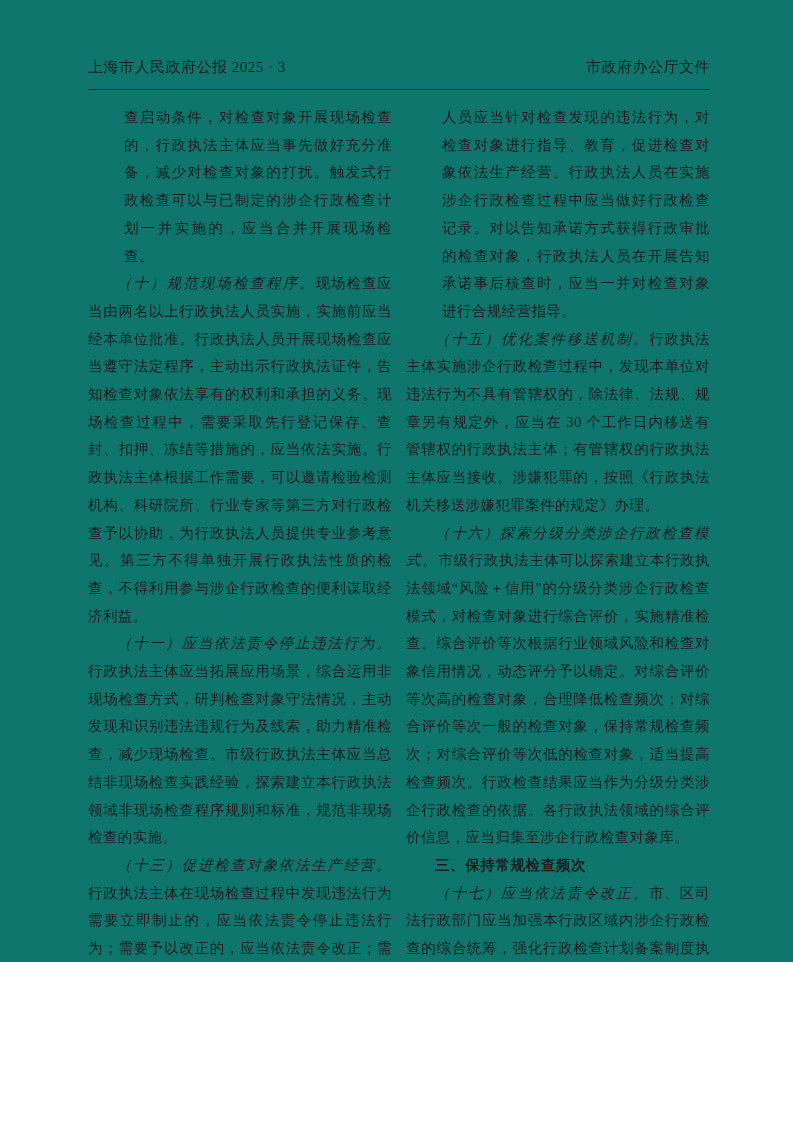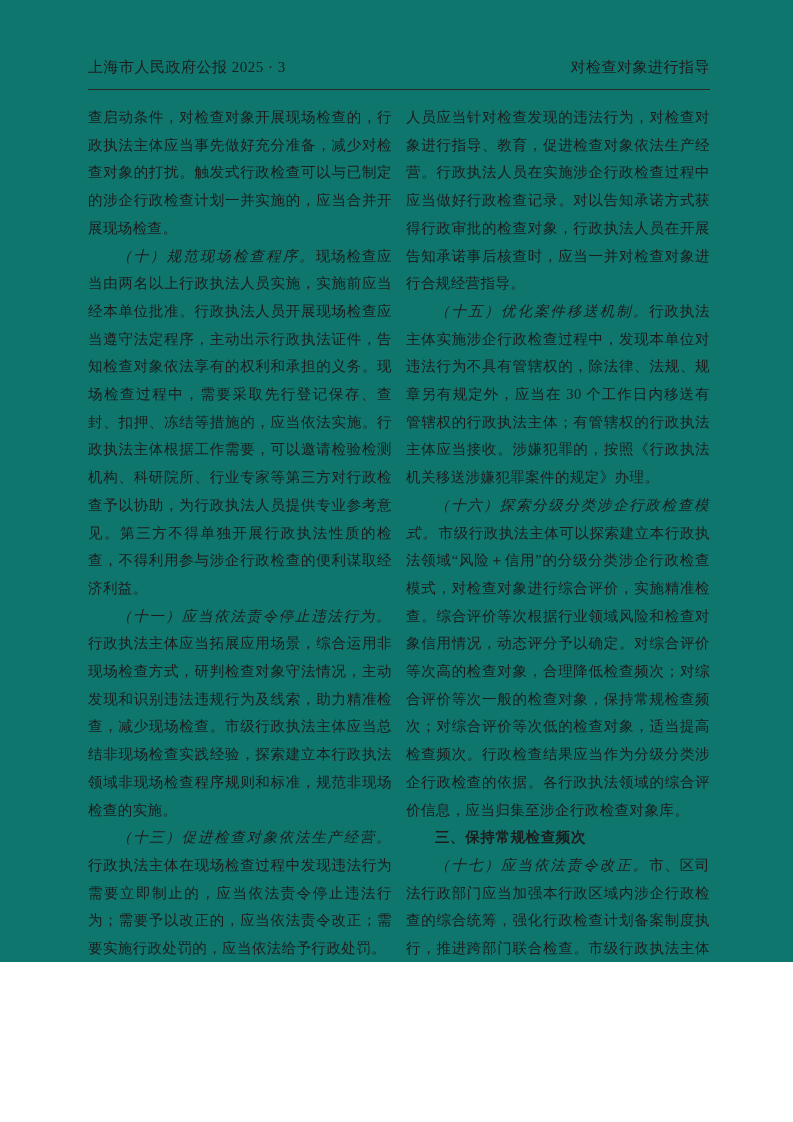--- a/index.html
+++ b/index.html
@@ -36,21 +36,21 @@
     overflow: hidden;
   }
   .col { width: 304px; overflow: hidden; }
   p.para {
     margin: 0;
     font-size: 14.5px;
     line-height: 27.7px;
     text-align: justify;
     letter-spacing: 0.4px;
   }
-  p.para.plain { text-indent: 0; }
+  p.para.plain { text-indent: 0; margin-left: 36px; }
   p.para.item { text-indent: 2em; }
   p.para.heading {
     text-indent: 2em;
     font-weight: bold;
     font-family: "Liberation Sans", sans-serif;
     letter-spacing: 0.6px;
   }
   .lead {
     font-style: italic;
     letter-spacing: 1.6px;
@@ -63,21 +63,21 @@
     letter-spacing: 2px;
   }
 </style>
 </head>
 <body>
 
 <div class="page">
 
   <div class="header">
     <span>上海市人民政府公报 2025 · 3</span>
-    <span>对检查对象进行指导</span>
+    <span>市政府办公厅文件</span>
   </div>
 
   <div class="columns">
     <div class="col">
 
         <p class="para plain"><span>查启动条件，对检查对象开展现场检查的，行政执法主体应当事先做好充分准备，减少对检查对象的打扰。触发式行政检查可以与已制定的涉企行政检查计划一并实施的，应当合并开展现场检查。</span></p>
 
         <p class="para item"><span class="lead">（十）规范现场检查程序。</span><span>现场检查应当由两名以上行政执法人员实施，实施前应当经本单位批准。行政执法人员开展现场检查应当遵守法定程序，主动出示行政执法证件，告知检查对象依法享有的权利和承担的义务。现场检查过程中，需要采取先行登记保存、查封、扣押、冻结等措施的，应当依法实施。行政执法主体根据工作需要，可以邀请检验检测机构、科研院所、行业专家等第三方对行政检查予以协助，为行政执法人员提供专业参考意见。第三方不得单独开展行政执法性质的检查，不得利用参与涉企行政检查的便利谋取经济利益。</span></p>
 
         <p class="para item"><span class="lead">（十一）应当依法责令停止违法行为。</span><span>行政执法主体应当拓展应用场景，综合运用非现场检查方式，研判检查对象守法情况，主动发现和识别违法违规行为及线索，助力精准检查，减少现场检查。市级行政执法主体应当总结非现场检查实践经验，探索建立本行政执法领域非现场检查程序规则和标准，规范非现场检查的实施。</span></p>

